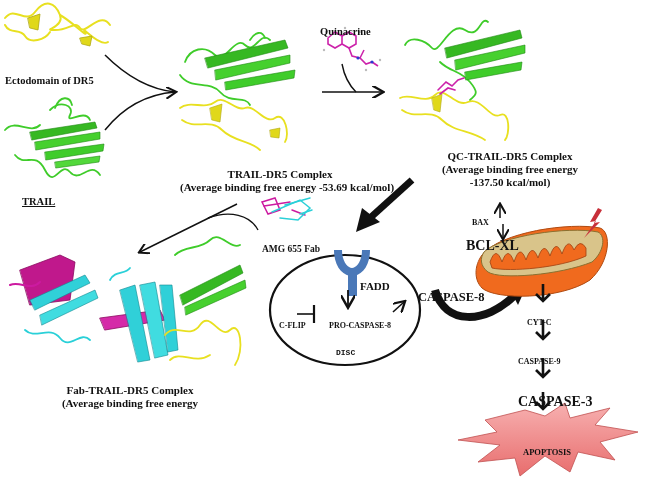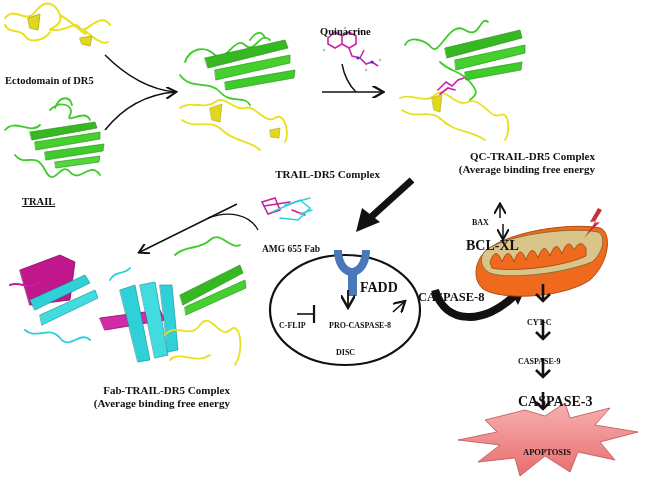--- a/index.html
+++ b/index.html
@@ -3,21 +3,21 @@
 <meta charset="utf-8">
 <style>
   html, body { margin: 0; padding: 0; background: #ffffff; }
   body { width: 650px; height: 479px; position: relative; overflow: hidden;
          font-family: "Liberation Serif", "DejaVu Serif", serif; color: #111; }
   .lbl { position: absolute; font-weight: bold; white-space: nowrap; text-align: center; margin-top: 12px; }
   .lbl-sm { font-size: 9px; }
   .lbl-md { font-size: 10.5px; }
   .lbl-lg { font-size: 12.5px; }
   .cap { position: absolute; font-weight: bold; font-size: 11px; text-align: center; line-height: 13px; }
-  .cap div { white-space: nowrap; text-align: right; }
+  .cap div { white-space: nowrap; }
   svg.layer { position: absolute; left: 0; top: 0; }
 </style>
 </head>
 <body>
 
 <svg class="layer" width="650" height="479" viewBox="0 0 650 479">
   <defs>
     <marker id="ah" markerWidth="8" markerHeight="8" refX="6" refY="4" orient="auto">
       <path d="M0,0 L7,4 L0,8" fill="none" stroke="#111" stroke-width="1.4"></path>
     </marker>
@@ -190,40 +190,42 @@
   </g>
 
   <polygon points="485,420 525,410 545,416 565,403 570,418 610,408 595,425 638,432 600,442 615,460 578,452 570,472 545,456 520,476 515,458 478,462 500,445 458,440 497,432" fill="url(#burstGrad)" stroke="#c05050" stroke-width="0.8"></polygon>
 </svg>
 
 <div class="lbl lbl-md" style="left:5px; top:63px;">Ectodomain of DR5</div>
 <div class="lbl lbl-md" style="left:22px; top:184px;text-decoration:underline;">TRAIL</div>
 
 <div class="cap" style="left:180px; top:168px; width:200px;">
   <div>TRAIL-DR5 Complex</div>
+  <div>(Average binding free energy -53.69 kcal/mol)</div>
 </div>
 
 <div class="lbl lbl-md" style="left:320px; top:14px;">Quinacrine</div>
 
 <div class="cap" style="left:425px; top:150px; width:170px;">
   <div>QC-TRAIL-DR5 Complex</div>
   <div>(Average binding free energy</div>
+  <div>-137.50 kcal/mol)</div>
 </div>
 
 <div class="lbl" style="left:262px; top:232px; font-size:9.5px;">AMG 655 Fab</div>
 
 <div class="cap" style="left:30px; top:384px; width:200px;">
   <div>Fab-TRAIL-DR5 Complex</div>
   <div>(Average binding free energy</div>
 </div>
 
-<div class="lbl lbl-sm" style="left:360px; top:268px; font-size:14px;">FADD</div>
+<div class="lbl lbl-sm" style="left:360px; top:268px; font-size:11px;">FADD</div>
 <div class="lbl lbl-sm" style="left:268px; top:309px; font-size:8px;padding-left:11px;">C-FLIP</div>
 <div class="lbl lbl-sm" style="left:329px; top:309px; font-size:8px;">PRO-CASPASE-8</div>
-<div class="lbl lbl-sm" style="left:336px; top:336px; font-size:8px;">DISC</div>
+<div class="lbl lbl-sm" style="left:336px; top:336px; font-size:8px;font-family:Liberation Mono, monospace;">DISC</div>
 
 <div class="lbl lbl-lg" style="left:418px; top:278px;">CASPASE-8</div>
 <div class="lbl lbl-sm" style="left:472px; top:206px; font-size:8px;">BAX</div>
 <div class="lbl lbl-sm" style="left:466px; top:226px; font-size:14px;">BCL-XL</div>
 
 <div class="lbl lbl-sm" style="left:527px; top:306px; font-size:8px;">CYT-C</div>
 <div class="lbl lbl-sm" style="left:518px; top:345px; font-size:8px;">CASPASE-9</div>
 <div class="lbl lbl-sm" style="left:518px; top:382px; font-size:14px;">CASPASE-3</div>
 <div class="lbl lbl-sm" style="left:523px; top:435px; font-size:8.5px;">APOPTOSIS</div>
 

